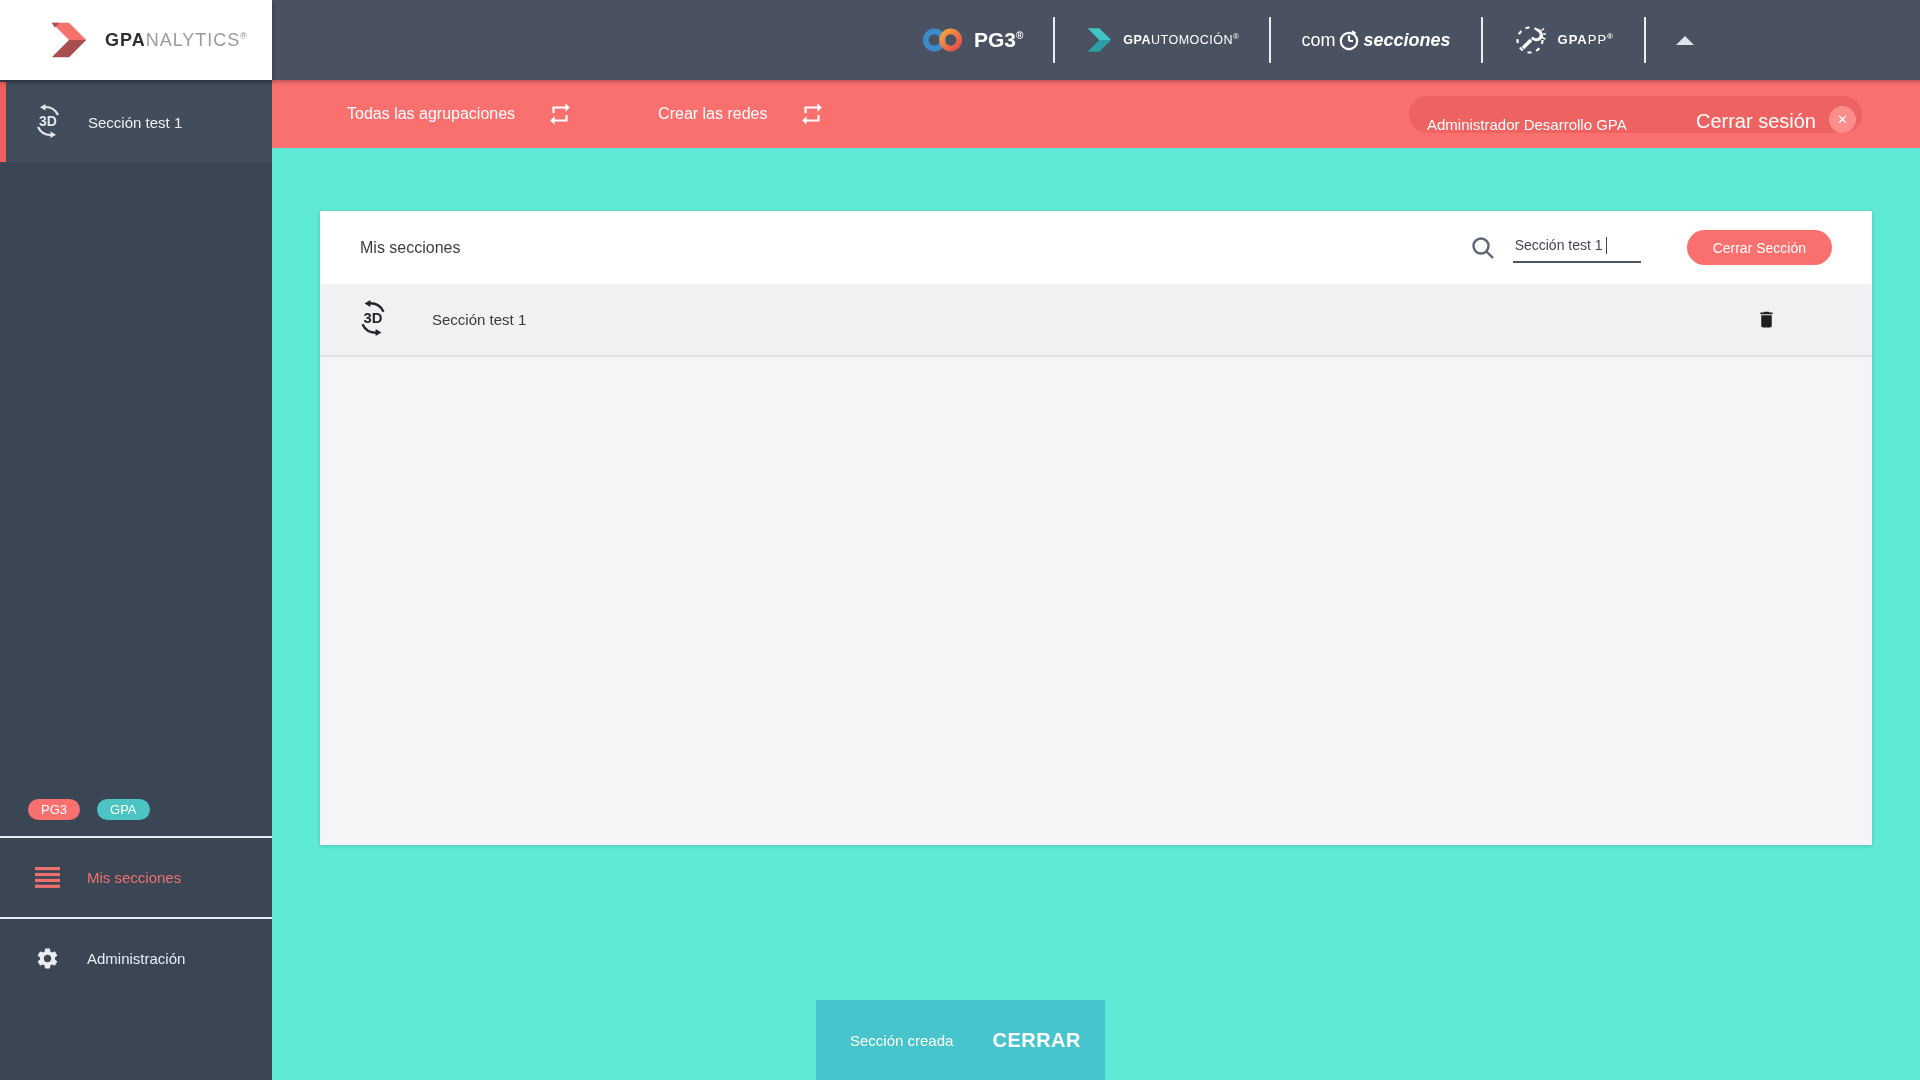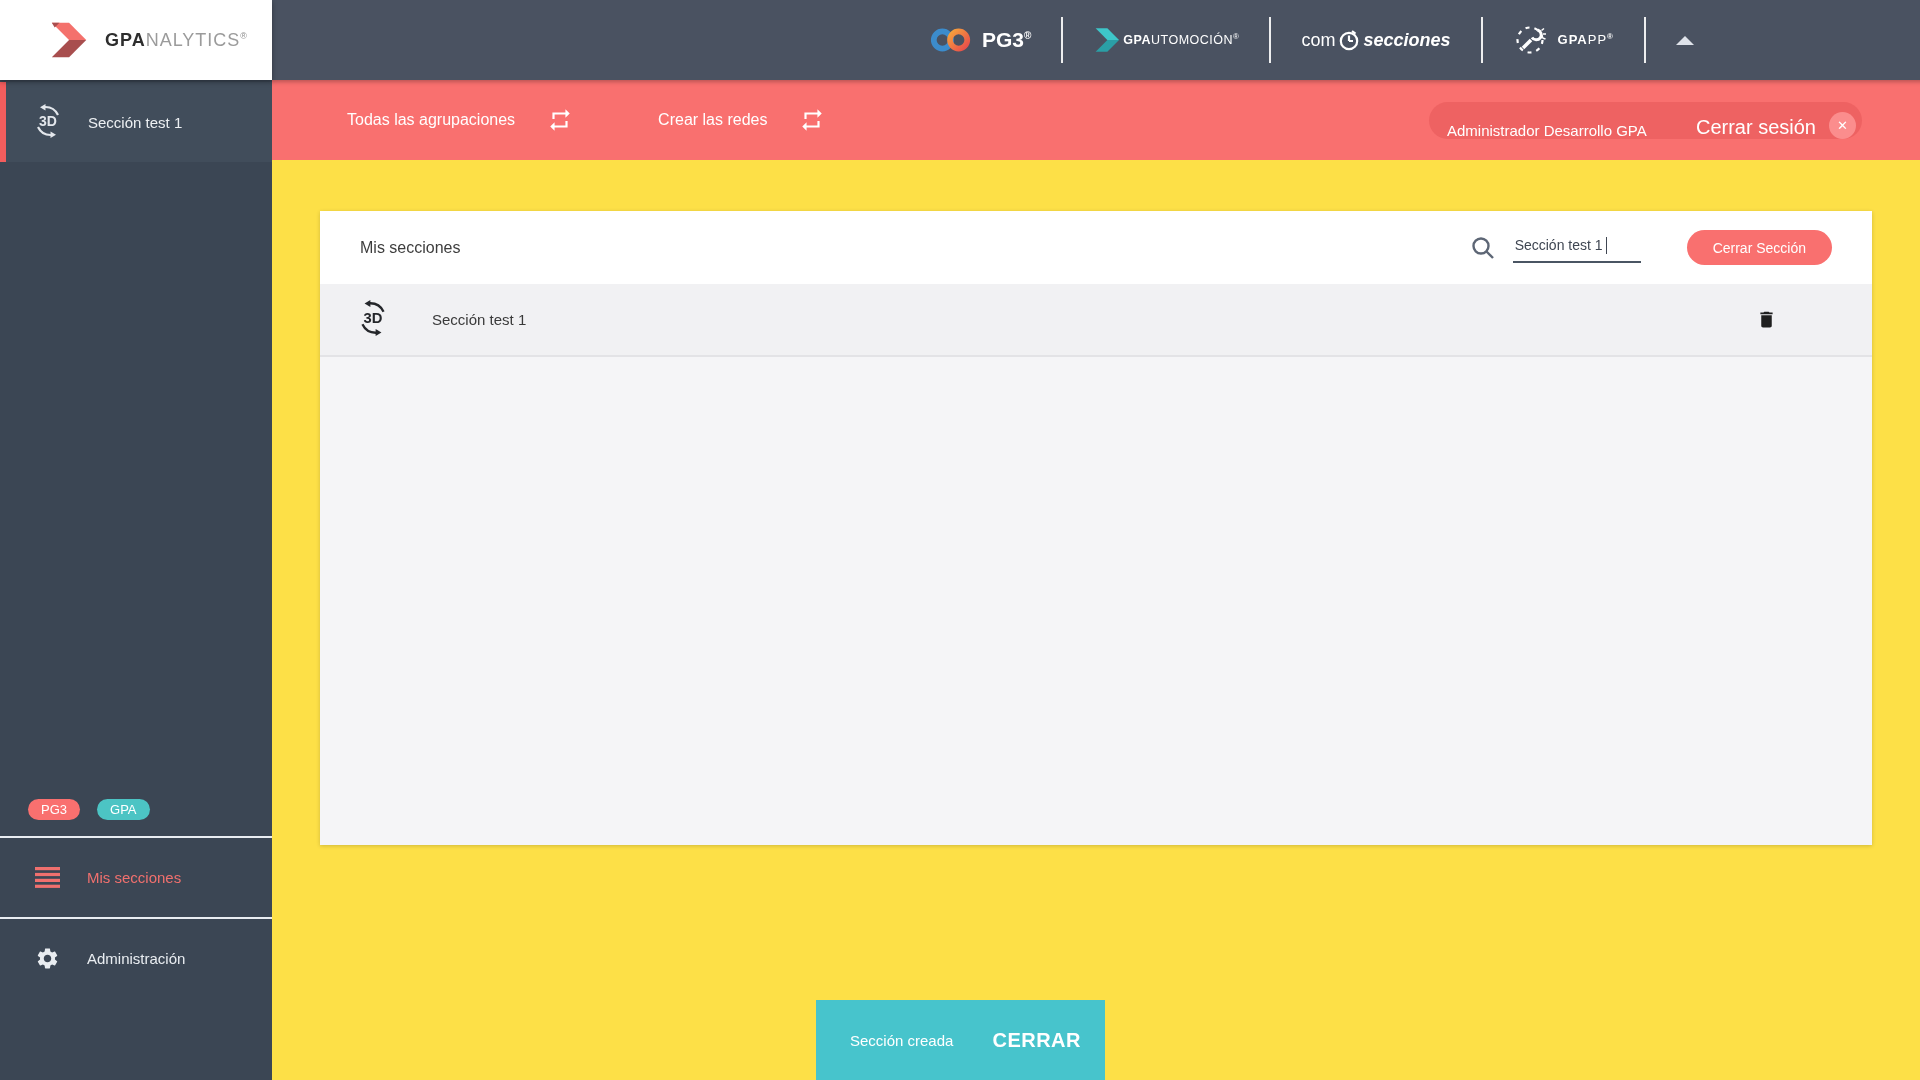--- a/index.html
+++ b/index.html
@@ -1,18 +1,18 @@
 <!DOCTYPE html>
 <html><head>
 <meta charset="utf-8">
 <style>
   * { margin:0; padding:0; box-sizing:border-box; }
   html,body { width:1920px; height:1080px; overflow:hidden; }
   body { font-family:"Liberation Sans", sans-serif; }
-  #app { position:relative; width:1920px; height:1080px; background:#fde047; }
+  #app { position:relative; width:1920px; height:1080px; background:#5eead4; }
 
   
   .sidebar { position:absolute; left:0; top:0; width:272px; height:1080px; background:#3b4654; }
   .logo-area { position:absolute; left:0; top:0; width:272px; height:80px; background:#ffffff;
                display:flex; align-items:center; padding-left:48px; box-shadow:0 2px 5px rgba(0,0,0,.35); z-index:3;}
   .logo-text { margin-left:13px; font-size:18px; letter-spacing:1px; color:#9b9b9b; white-space:nowrap; }
   .logo-text b { color:#2e2e2e; font-weight:bold; }
   .logo-text sup { font-size:9px; color:#8a8a8a; }
 
   .side-active-item { position:absolute; left:0; top:82px; width:272px; height:80px; background:#414d5b;
@@ -38,44 +38,44 @@
   .icon-chart, .icon-gear { color:#e9edf1; }
 
   
   .top-header { position:absolute; left:272px; top:0; width:1820px; height:80px; background:#4a5261;
                 display:flex; align-items:center; justify-content:flex-end; padding-right:398px;
                 box-shadow:0 2px 4px rgba(0,0,0,.25); z-index:2; color:#fff; }
   .brand { display:flex; align-items:center; white-space:nowrap; }
   .vsep { width:2px; height:46px; background:rgba(255,255,255,.9); margin:0 30px; }
   .pg3-text { font-size:21px; font-weight:bold; margin-left:9px; }
   .pg3-text sup { font-size:10px; }
-  .auto-text { font-size:12.5px; letter-spacing:.5px; margin-left:0; }
+  .auto-text { font-size:12.5px; letter-spacing:.5px; margin-left:8px; }
   .auto-text b { font-weight:bold; }
   .auto-text sup { font-size:8px; }
   .com-text { font-size:18px; }
   .com-suffix { font-size:18px; font-weight:bold; font-style:italic; }
   .brand-com svg { margin:0 2px; }
   .gpapp-text { font-size:13px; letter-spacing:1px; margin-left:9px; font-weight:bold; }
   .gpapp-text .pp { font-weight:normal; margin-left:0; }
   .gpapp-text sup { font-size:8px; }
   .collapse-arrow { width:0; height:0; border-left:9px solid transparent; border-right:9px solid transparent;
                     border-bottom:9px solid #dfe3ea; cursor:pointer; }
 
   
-  .filter-bar { position:absolute; left:272px; top:80px; width:1648px; height:80px; background:#f9706f;
+  .filter-bar { position:absolute; left:272px; top:80px; width:1648px; height:68px; background:#f9706f;
                 display:flex; align-items:center; color:#fff; font-size:16px; }
   .filter-bar .f-label { cursor:pointer; }
   .f1 { margin-left:75px; }
   .f2 { margin-left:85px; }
   .swap-btn { margin-left:32px; width:26px; height:26px; color:#fff; cursor:pointer; display:flex; align-items:center; }
   .fb-spacer { flex:1; }
   .user-pill { margin-right:58px; height:37px; border-radius:19px; background:#ee6262;
                display:flex; align-items:flex-end; padding:0 6px 0 18px; }
   .user-name { font-size:15px; color:#ffffff; min-width:215px; cursor:pointer; }
-  .logout-btn { font-size:20px; color:#fff; margin-left:34px; cursor:pointer; background:none; border:none;
+  .logout-btn { font-size:20px; color:#fff; margin-left:54px; cursor:pointer; background:none; border:none;
                 font-family:"Liberation Sans", sans-serif; }
   .logout-x { width:27px; height:27px; border-radius:50%; background:#fb8d8d; color:#ffffff;
               display:flex; align-items:center; justify-content:center; font-size:13px; margin-left:13px; cursor:pointer; }
 
   
   .card { position:absolute; left:320px; top:211px; width:1552px; height:634px; background:#f5f5f7;
           box-shadow:0 1px 4px rgba(0,0,0,.18); }
   .card-header { height:73px; background:#ffffff; display:flex; align-items:center; padding:0 40px; }
   .card-title { font-size:16px; color:#3d3d3d; flex:1; }
   .search-icon { color:#5d6675; margin-right:17px; cursor:pointer; display:flex; }

